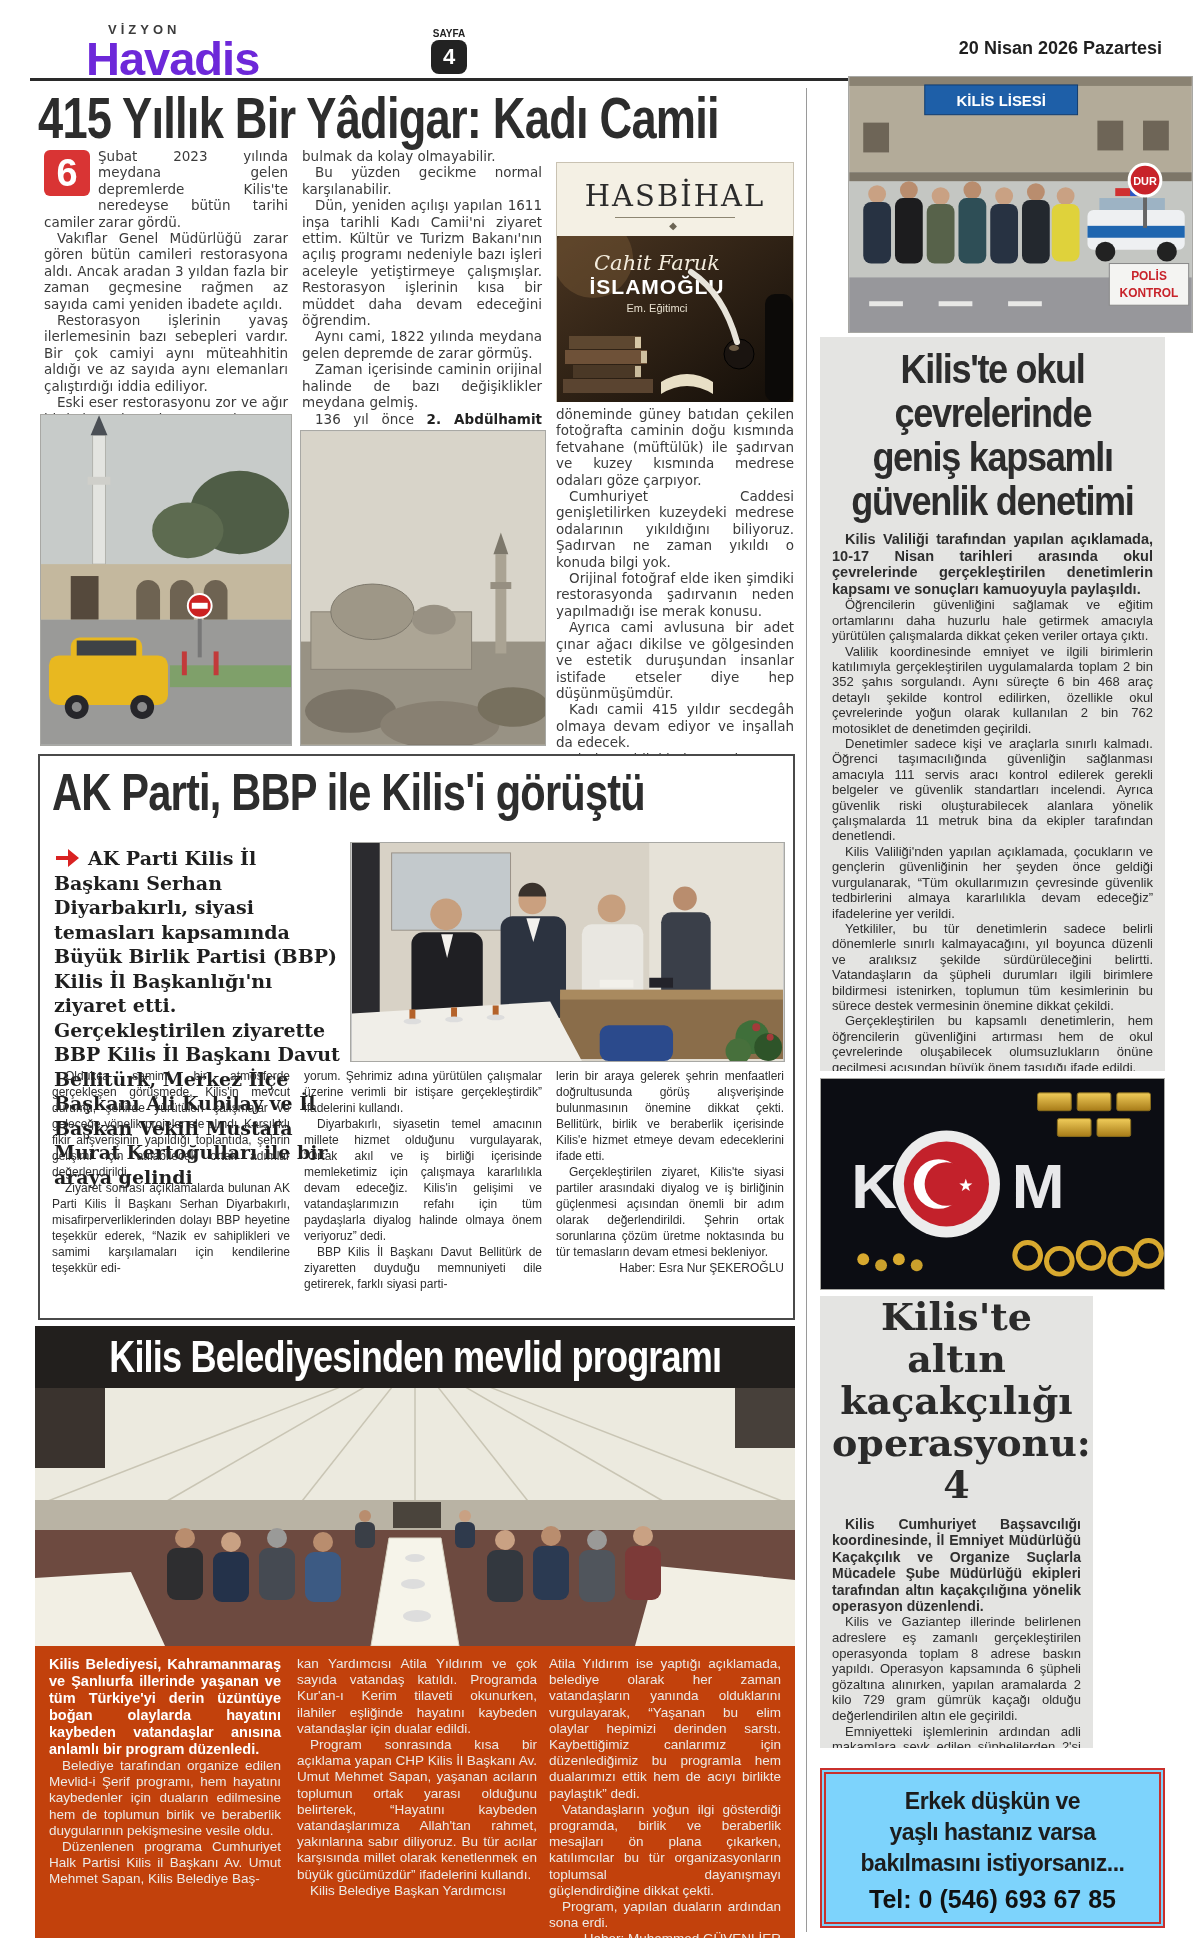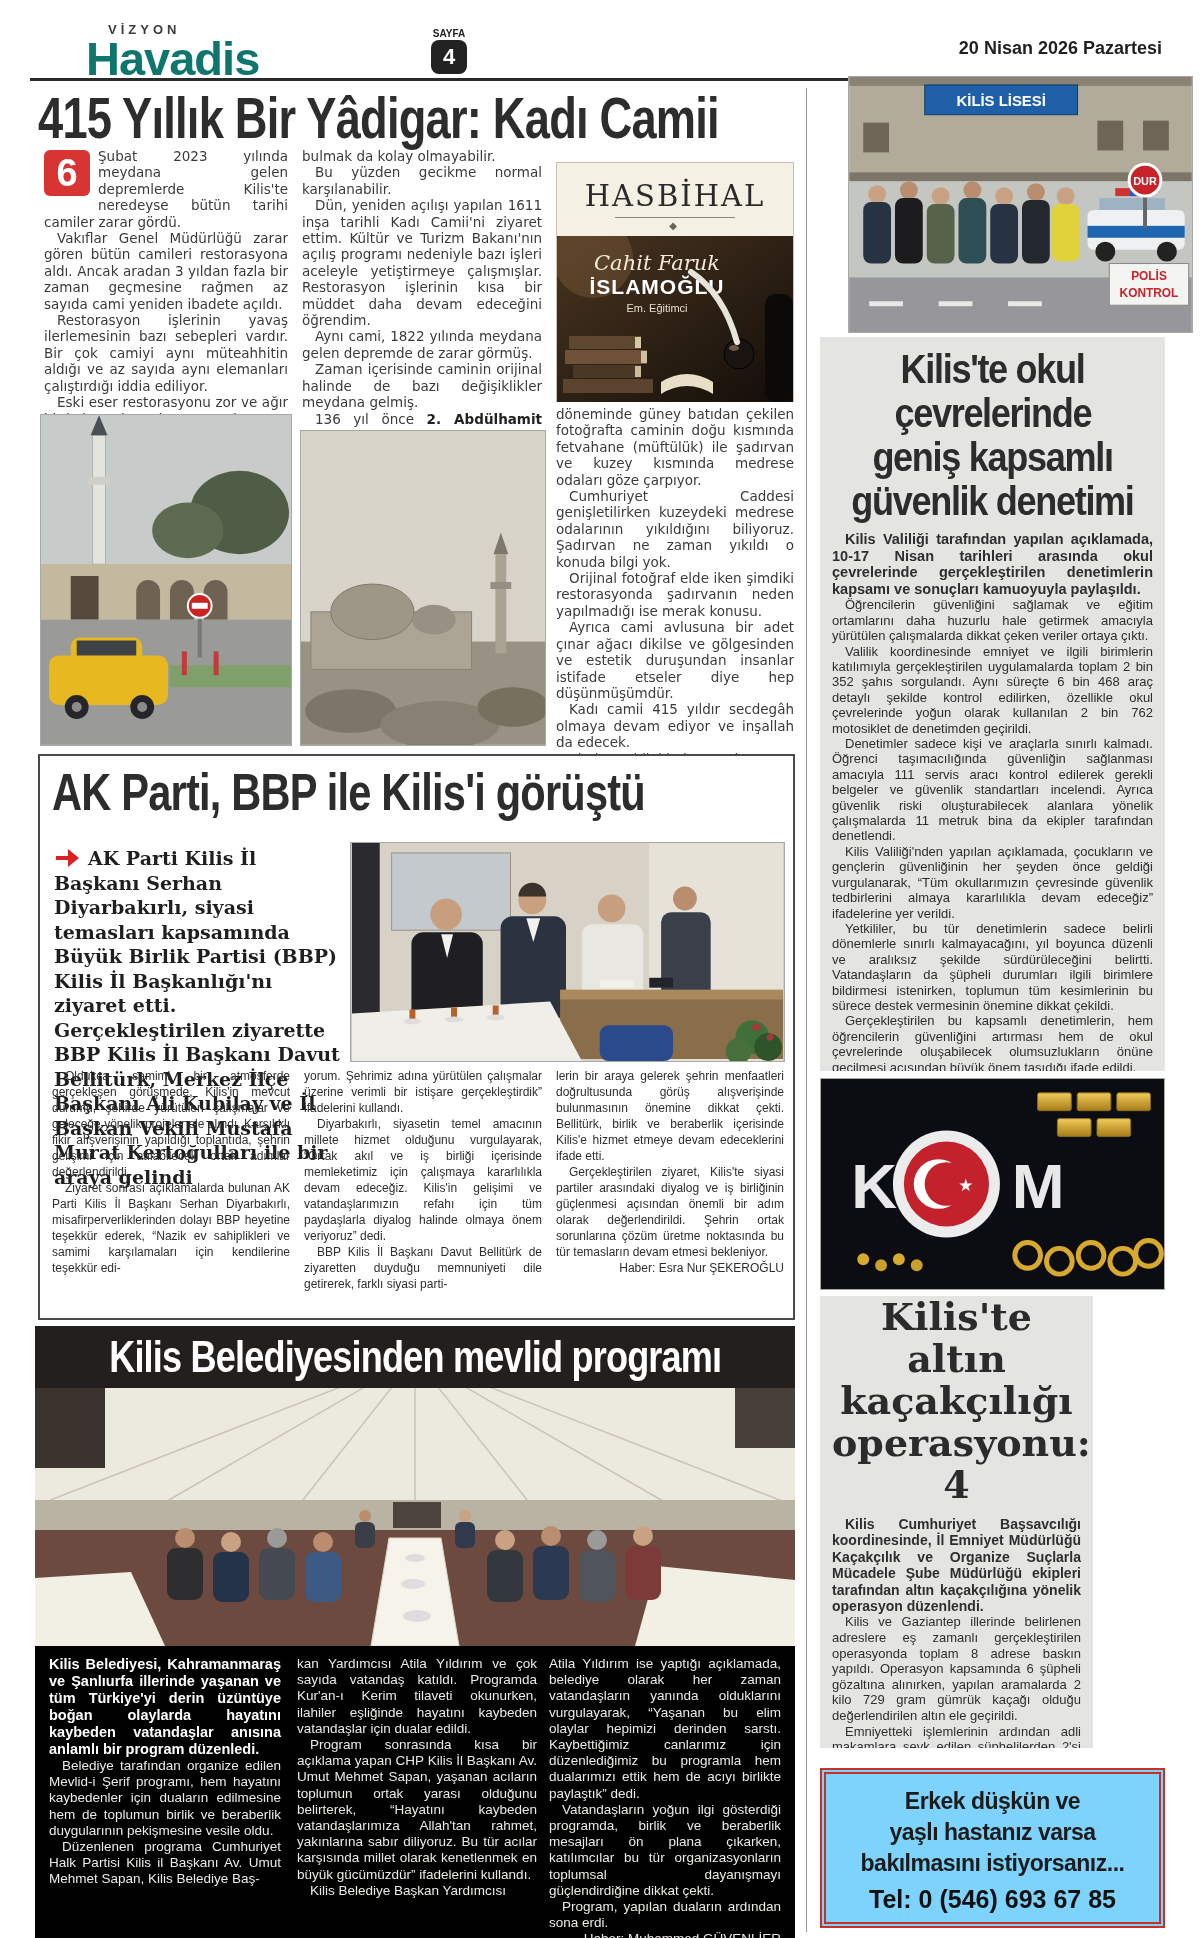--- a/index.html
+++ b/index.html
@@ -3,21 +3,21 @@
 <meta charset="utf-8">
 <style>
   * { margin:0; padding:0; box-sizing:border-box; }
   body { background:#ffffff; }
   #page { position:relative; width:1200px; height:1938px; background:#fff;
           font-family:"Liberation Sans",sans-serif; color:#2f2f2f; overflow:hidden; margin:0 auto; }
   .abs { position:absolute; }
 
   
   .logo-top { font-size:13px; font-weight:bold; letter-spacing:4px; color:#3c3c3c; }
-  .logo-main { font-size:47px; font-weight:800; letter-spacing:-1px; color:#0f766e; line-height:44px; }
+  .logo-main { font-size:47px; font-weight:800; letter-spacing:-1px; color:#6d28d9; line-height:44px; }
   .sayfa-label { font-size:10px; font-weight:bold; color:#222; text-align:center; display:block; }
   .page-num { width:36px; height:34px; background:#222; border-radius:8px; color:#fff;
               font-size:22px; font-weight:bold; text-align:center; line-height:34px; margin:1px auto 0; }
   .date { font-size:18px; font-weight:bold; color:#1f1f1f; }
   .header-rule { height:3px; background:#2a2a2a; }
   .vdivider { width:1px; background:#9a9a9a; }
 
   
   .hl-main { font-size:58px; font-weight:800; letter-spacing:-1px; color:#2d2d2d;
              white-space:nowrap; transform:scaleX(.78); transform-origin:0 0; }
@@ -56,21 +56,21 @@
               border-top:1px solid #8d8672; width:120px; margin:4px auto 4px; padding-top:2px; }
   .hasb-photo { position:relative; height:166px; overflow:hidden; }
   .hasb-script { font-family:"DejaVu Serif",serif; font-style:italic; font-size:21px; color:#f3ecdd; }
 
   
   .ak-box { border:2px solid #4a4a4a; background:#fff; }
   .ak-intro { font-family:"DejaVu Serif",serif; font-weight:bold; font-size:19px;
               line-height:24.5px; color:#1f1f1f; }
   .grey-box { background:#e4e4e2; overflow:hidden; }
   .mev-bar { background:#221f1d; text-align:center; line-height:62px; }
-  .mev-text { background:#000000; color:#f2f1ee; }
+  .mev-text { background:#c2410c; color:#f2f1ee; }
   .mev-text .rtxt { color:#eceae6; }
   .mev-intro { font-weight:bold; color:#fff; font-size:14.5px; line-height:17px; text-indent:0 !important; }
 
   .ad-box { border:6px double #c9302c; background:#7dd3fc; text-align:center; padding-top:12px; }
   .ad-line { font-size:23px; font-weight:bold; color:#1c1c1c; line-height:31px; letter-spacing:-0.5px; }
   .ad-phone { font-size:25px; font-weight:bold; color:#111; line-height:40px; }
 
   svg.photo { display:block; border:1px solid #a8a8a4; background:#ccc; }
   .arrow-svg { float:left; margin:2px 8px 0 0; }
 </style>

